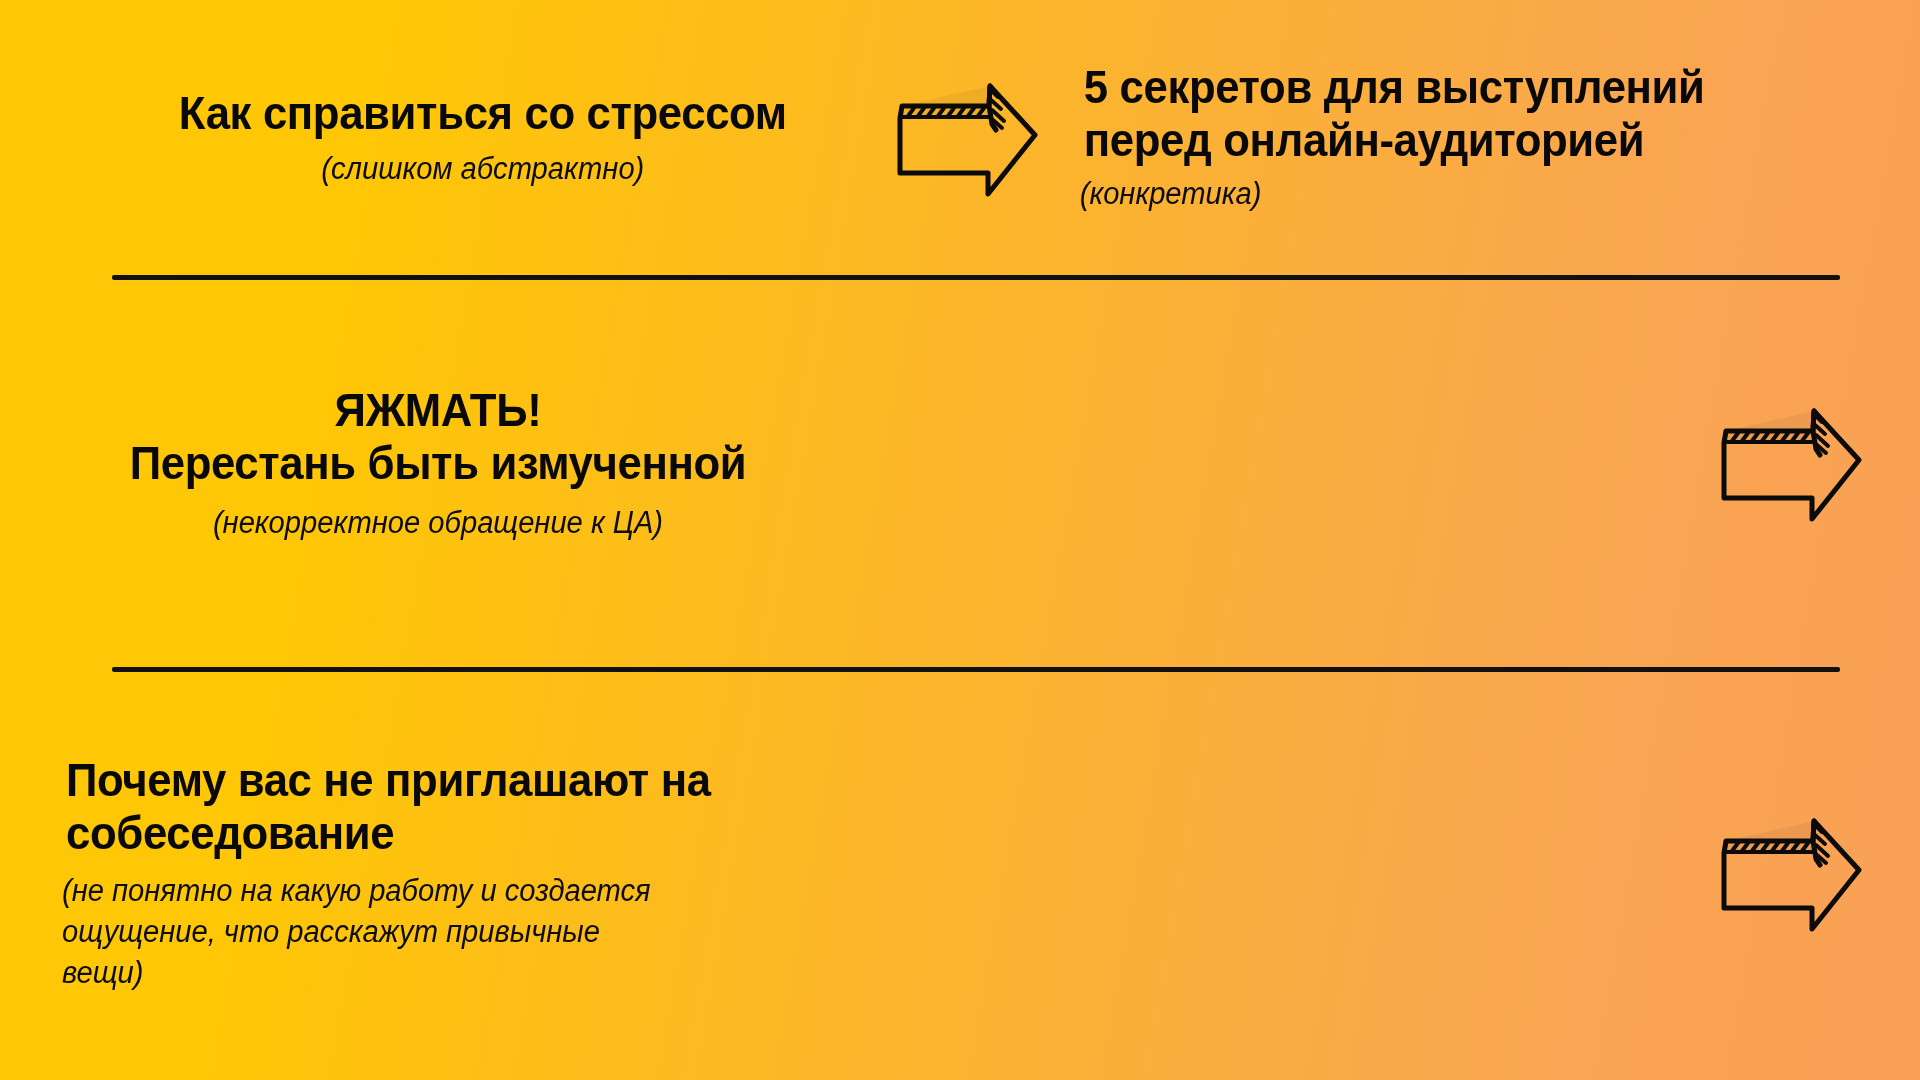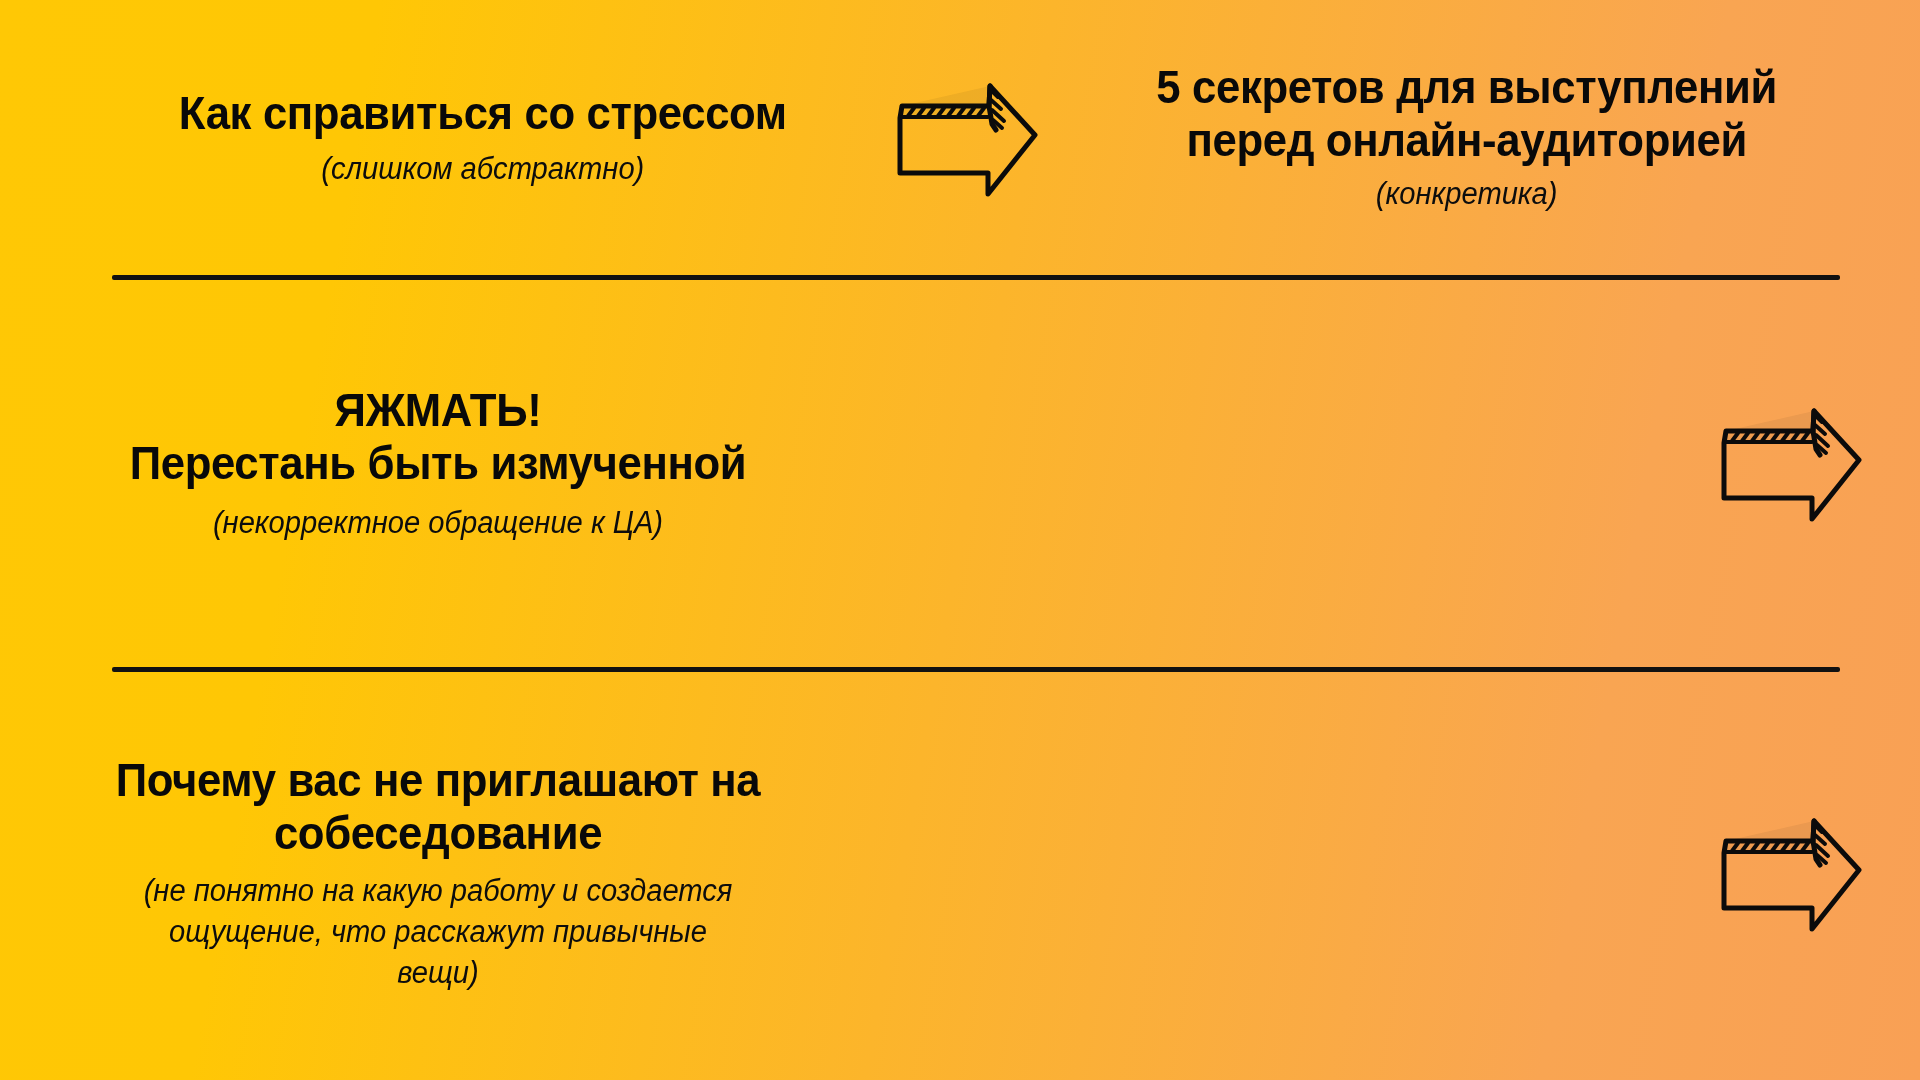--- a/index.html
+++ b/index.html
@@ -85,30 +85,30 @@
     line-height: 1.32;
     color: #0d0d0d;
     margin: 8px 0 0 0;
     transform: scaleX(0.94);
   }
 
   
   .r1-left  { text-align: center; transform-origin: center; }
   .r1-left .headline  { transform-origin: center; }
   .r1-left .note { margin-top: 10px; }
-  .r1-right { text-align: center; }
+  .r1-right { }
 
   
   .r2-left  { text-align: center; }
   .r2-left .note { margin-top: 14px; }
   .r2-right { text-align: center; }
   .r2-right .note { margin-top: 14px; }
 
   
-  .r3-left  { text-align: center; }
+  .r3-left  { }
   .r3-left .note { margin-top: 12px; }
   .r3-right { text-align: center; }
   .r3-right .note { margin-top: 14px; }
 
   .hl-sub {
     display: block;
   }
 
   svg.arrow { display: block; }
 </style>

